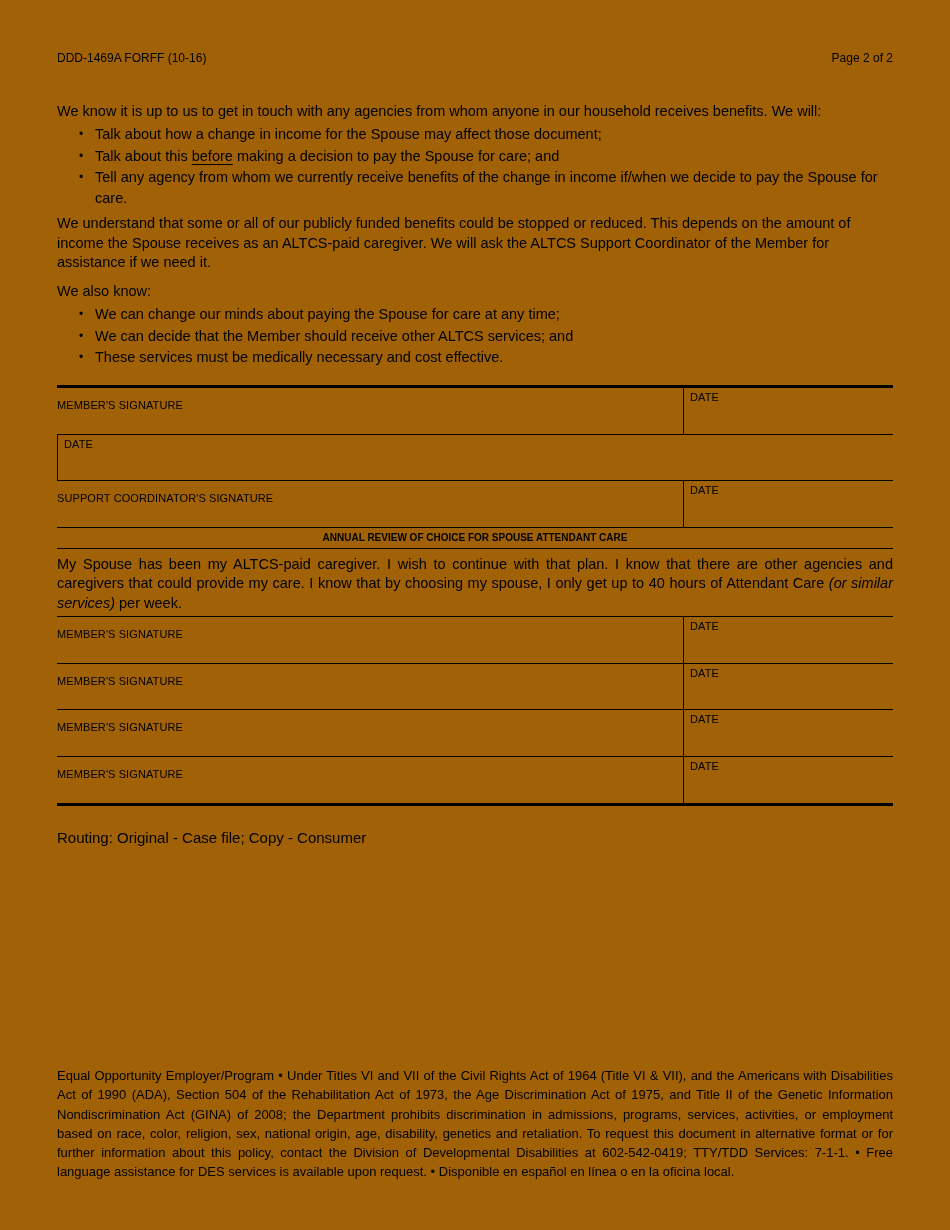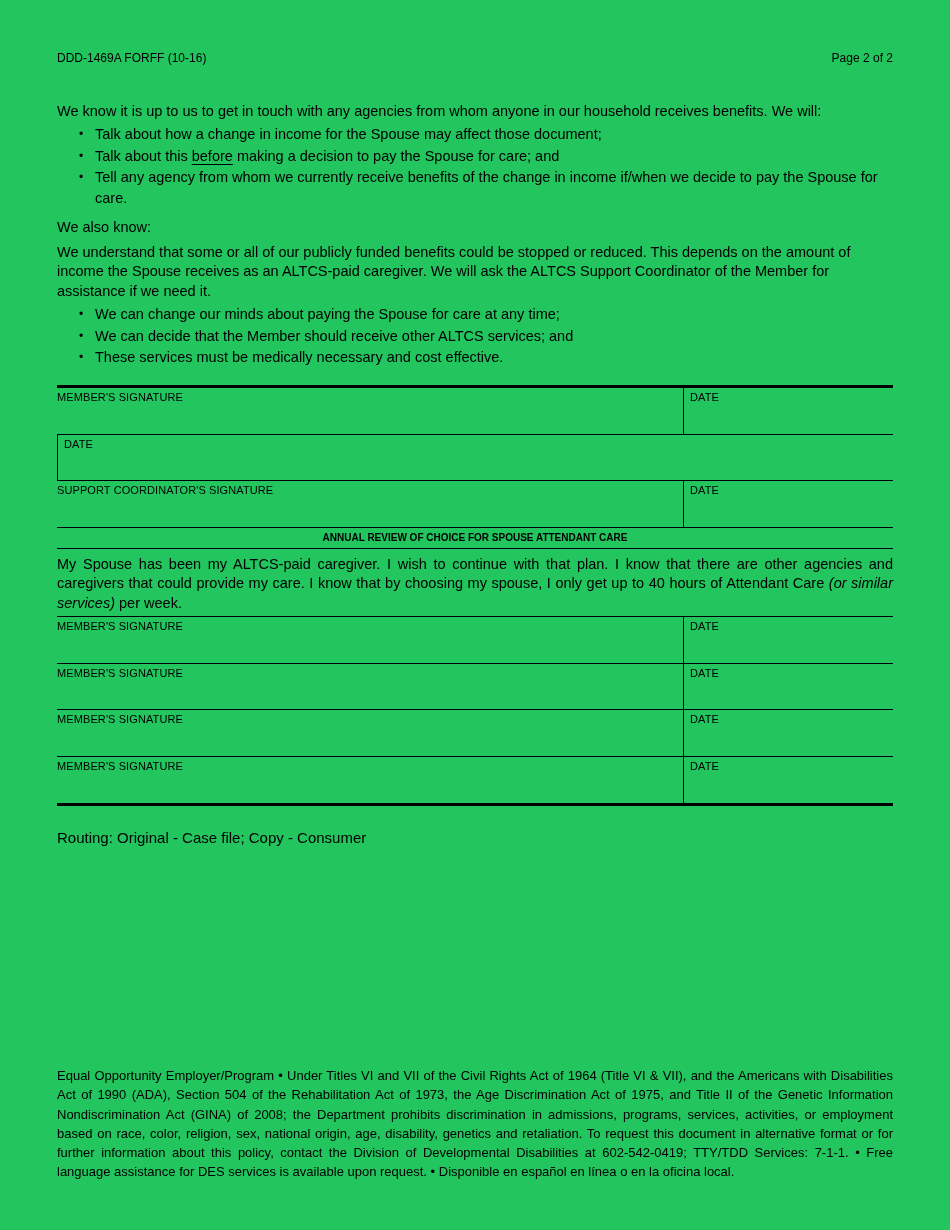--- a/index.html
+++ b/index.html
@@ -1,21 +1,21 @@
 <!DOCTYPE html>
 <html><head>
 <meta charset="utf-8">
 <style>
   * { margin: 0; padding: 0; box-sizing: border-box; }
   html, body { background: #ffffff; }
   .page {
     position: relative;
     width: 950px;
     height: 1230px;
-    background: #22c55e;
+    background: #a16207;
     color: #000000;
     font-family: "Liberation Sans", "DejaVu Sans", sans-serif;
     padding: 52px 57px 0 57px;
     overflow: hidden;
   }
   .doc-header {
     display: flex;
     justify-content: space-between;
     font-size: 12px;
     line-height: 13px;
@@ -52,20 +52,21 @@
     display: flex;
     height: 46.5px;
     border-bottom: 1px solid #000;
   }
   .sig-table-2 .sig-row:last-child { border-bottom: none; }
   .sig-cell-label {
     width: 626px;
     font-size: 11px;
     letter-spacing: 0.1px;
     padding-top: 3px;
+    margin-top: 8px;
   }
   .sig-cell-date {
     flex: 1;
     border-left: 1.5px solid #000;
     font-size: 11px;
     letter-spacing: 0.1px;
     padding: 3px 0 0 6px;
   }
   .section-heading {
     text-align: center;
@@ -112,23 +113,23 @@
     <div class="bullet-item">
       <span class="dot">•</span>
       <span class="bullet-text"><span>Talk about this </span><span class="underlined">before</span><span> making a decision to pay the Spouse for care; and</span></span>
     </div>
     <div class="bullet-item">
       <span class="dot">•</span>
       <span class="bullet-text">Tell any agency from whom we currently receive benefits of the change in income if/when we decide to pay the Spouse for care.</span>
     </div>
   </div>
 
+  <div class="para p-understand">We understand that some or all of our publicly funded benefits could be stopped or reduced. This depends on the amount of income the Spouse receives as an ALTCS-paid caregiver. We will ask the ALTCS Support Coordinator of the Member for assistance if we need it.</div>
+
   <div class="para p-alsoknow">We also know:</div>
-
-  <div class="para p-understand">We understand that some or all of our publicly funded benefits could be stopped or reduced. This depends on the amount of income the Spouse receives as an ALTCS-paid caregiver. We will ask the ALTCS Support Coordinator of the Member for assistance if we need it.</div>
 
   <div class="bullet-list">
     <div class="bullet-item">
       <span class="dot">•</span>
       <span class="bullet-text">We can change our minds about paying the Spouse for care at any time;</span>
     </div>
     <div class="bullet-item">
       <span class="dot">•</span>
       <span class="bullet-text">We can decide that the Member should receive other ALTCS services; and</span>
     </div>

